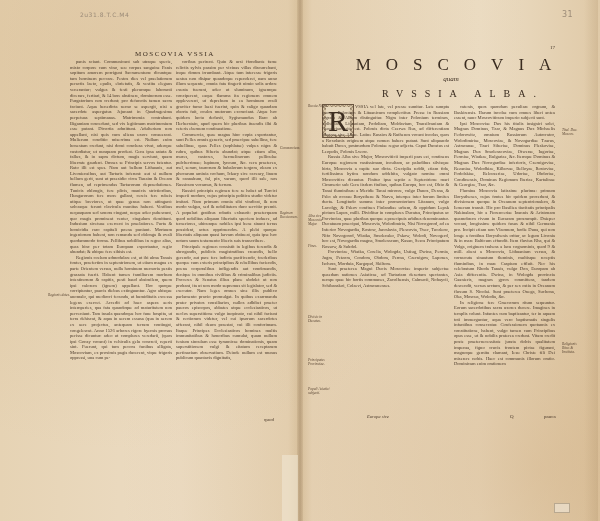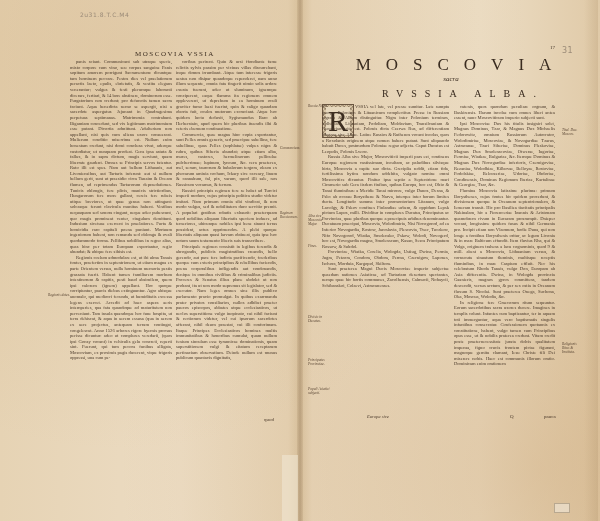--- a/index.html
+++ b/index.html
@@ -72,25 +72,25 @@
       <p>Principale regimen consistit in legibus ferendis &amp; abrogandis, publicis magistratibus creandis, bello gerendo, aut pace fere indicta pacificendo, foederibus quoque cum exteris principibus &amp; rebellibus faciendis, poena corporalibus infligendis aut condonandis, denique in omnibus civilibus &amp; criminalibus judiciis. Proceres &amp; Senatus illius plane abdolet ut non probant, ita ut non modo supremus sit legislator, sed &amp; executor. Nam leges omnes sine illis publico parlamento pravio promulgat. In quibus exarrmanda prater privatos consiliarios, nullos adhibet praeter paucos episcopos, abbates atque ecclesiasticos, ut neclos superstitione vulgo inopinato, cui nihil faciunt &amp; rectiorum videtur, vel cui ipsorum sacerdotes afferant, nihil deum praestat, cui illi conforimam. Itaque Principes Ecclesiasticos homines multis immunitatibus &amp; honoribus cumulat, quam nullum fenium sinculam esse tyrannicae dominationis, quam superstitionem vulgi &amp; eitatum receptarum pertinaciam observatium. Deinde nullum est munus publicum quantavis dignitatis,</p>
     </div>
 
     <div class="margin-note" style="left:280px; top:146px;">Commercium.</div>
     <div class="margin-note" style="left:280px; top:211px;">Regimen Russicorum.</div>
     <div class="margin-note" style="left:48px; top:293px;">Regionis dotes.</div>
     <div class="catchword" style="left:264px; top:417px;">quod</div>
   </div>
 
   <div class="page right">
-    <div class="pencil" style="left:260px; top:10px; font-size:8px;margin-top:36px;">31</div>
+    <div class="pencil" style="left:260px; top:10px; font-size:8px;">31</div>
     <div class="page-num" style="left:248px; top:45px;">17</div>
 
     <div class="title-main">MOSCOVIA</div>
-    <div class="title-sive">sacra</div>
+    <div class="title-sive">quam</div>
     <div class="title-sub">RVSSIA ALBA.</div>
 
     <div class="initial">
       <span>R</span>
     </div>
 
     <div class="col" style="left:20px; top:104px; width:127px; height:305px; text-indent:0;">
       <p style="text-indent:33px;">VSSIA vel late, vel presse sumitur. Late sumpta quoque Polonium &amp; Lituanicum complectitur. Presse in Russiam nigram &amp; Albam distinguitur. Nigra inter Polonium terminos, Volhiniam, Lituaniam, Podoliam, Moldaviam, Transilvaniam &amp; Hungariam sita est. Polonis dicta Czerwa Rus, ad differentiam Magnae sive Albae. Latine Russios &amp; Ruthenos vocant incolas, quos a Roxolanis originem atque nomen habere putant. Sunt aliquando habuit Duces, postmodum Poloniae regno adjecta. Caput Ducatus est Leopolis, Polonis Lwow.</p>
       <p>Russia Alba sive Major, Moscoviticii imperii pars est, continens Europae regionem vastissimam, incultam, ac paludibus silvisque hirta, Moscovia a capite suo dicta. Greciplia reddit, etiam fida, fertilissima hytica nondum addebita, vulgato nomine omni Moscovitice dicuntur. Finitur ipsa septio a Septentrione mari Cimmerio sub Gera iisdem finibus, quibus Europa, hoc est, Obio &amp; Tanai fluminibus: a Meridie Tanai mironre, vulgo Danoz, Desna, &amp; Pslo: ab occasu Borysthene &amp; Narva, interque inter horum limites ducta. Longitudo summa inter promontorium Litanum, vulgo Lavolgy, &amp; Pskov confines Finlandiae urbem, &amp; oppidum Lepsk pictum Lupos, milli. Dividitur in complures Ducatus, Principatus ac Provincias, quae pluribus quoque a praecipuis urbibus denominantur. Ducatuum praecipui, Moscovia, Wolodimiria, Nisi Novogorod, ad ea Inferior Novogardia, Rostow, Jaroslavia, Plescovia, Twer, Tuczkow, Nifo Novogorod, Wiatka, Smolensko, Pskow, Wolodi, Novogerd, hoc est, Novogardia magna, Smolenscum, Kasan, Sesca Principatum Rossow, &amp; Subdol.</p>
       <p>Provinciae, Wiatka, Corelia, Wologda, Ustiug, Dwina, Permia, Jugra, Petzora, Condora, Obdora, Perma, Czernigow, Lapones, Ischora, Morduia, Kargopol, Skiltora.</p>

